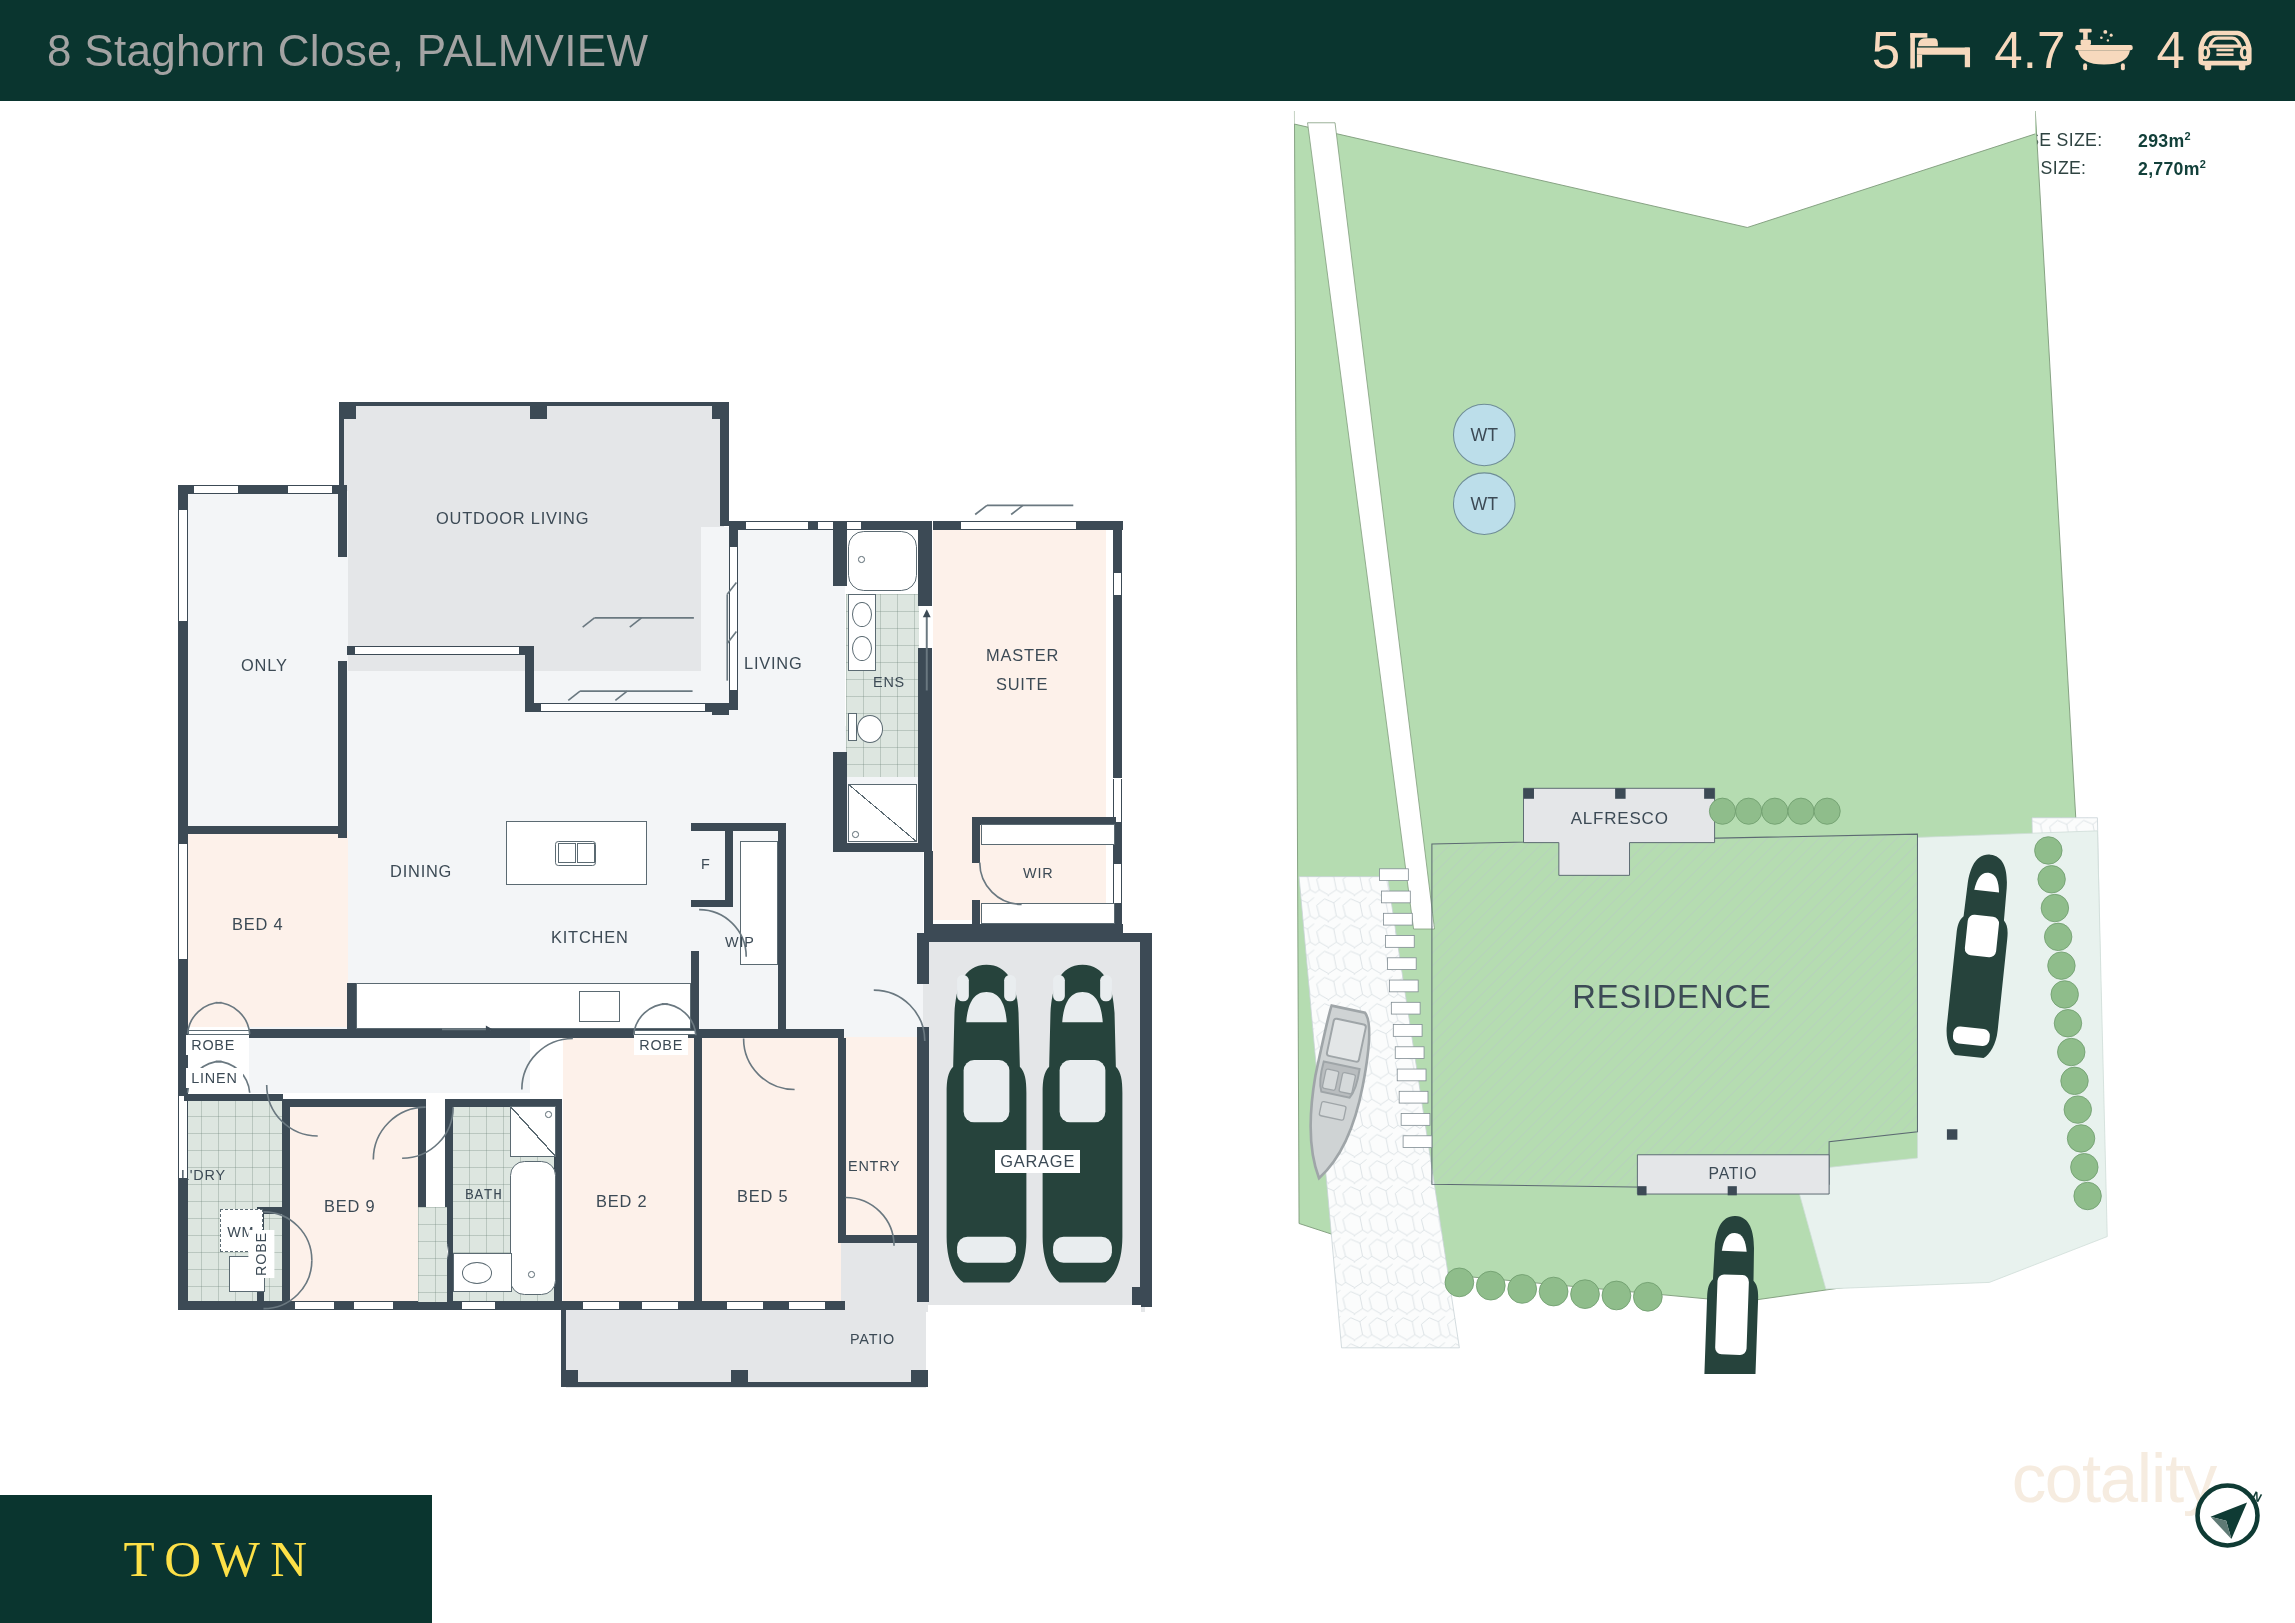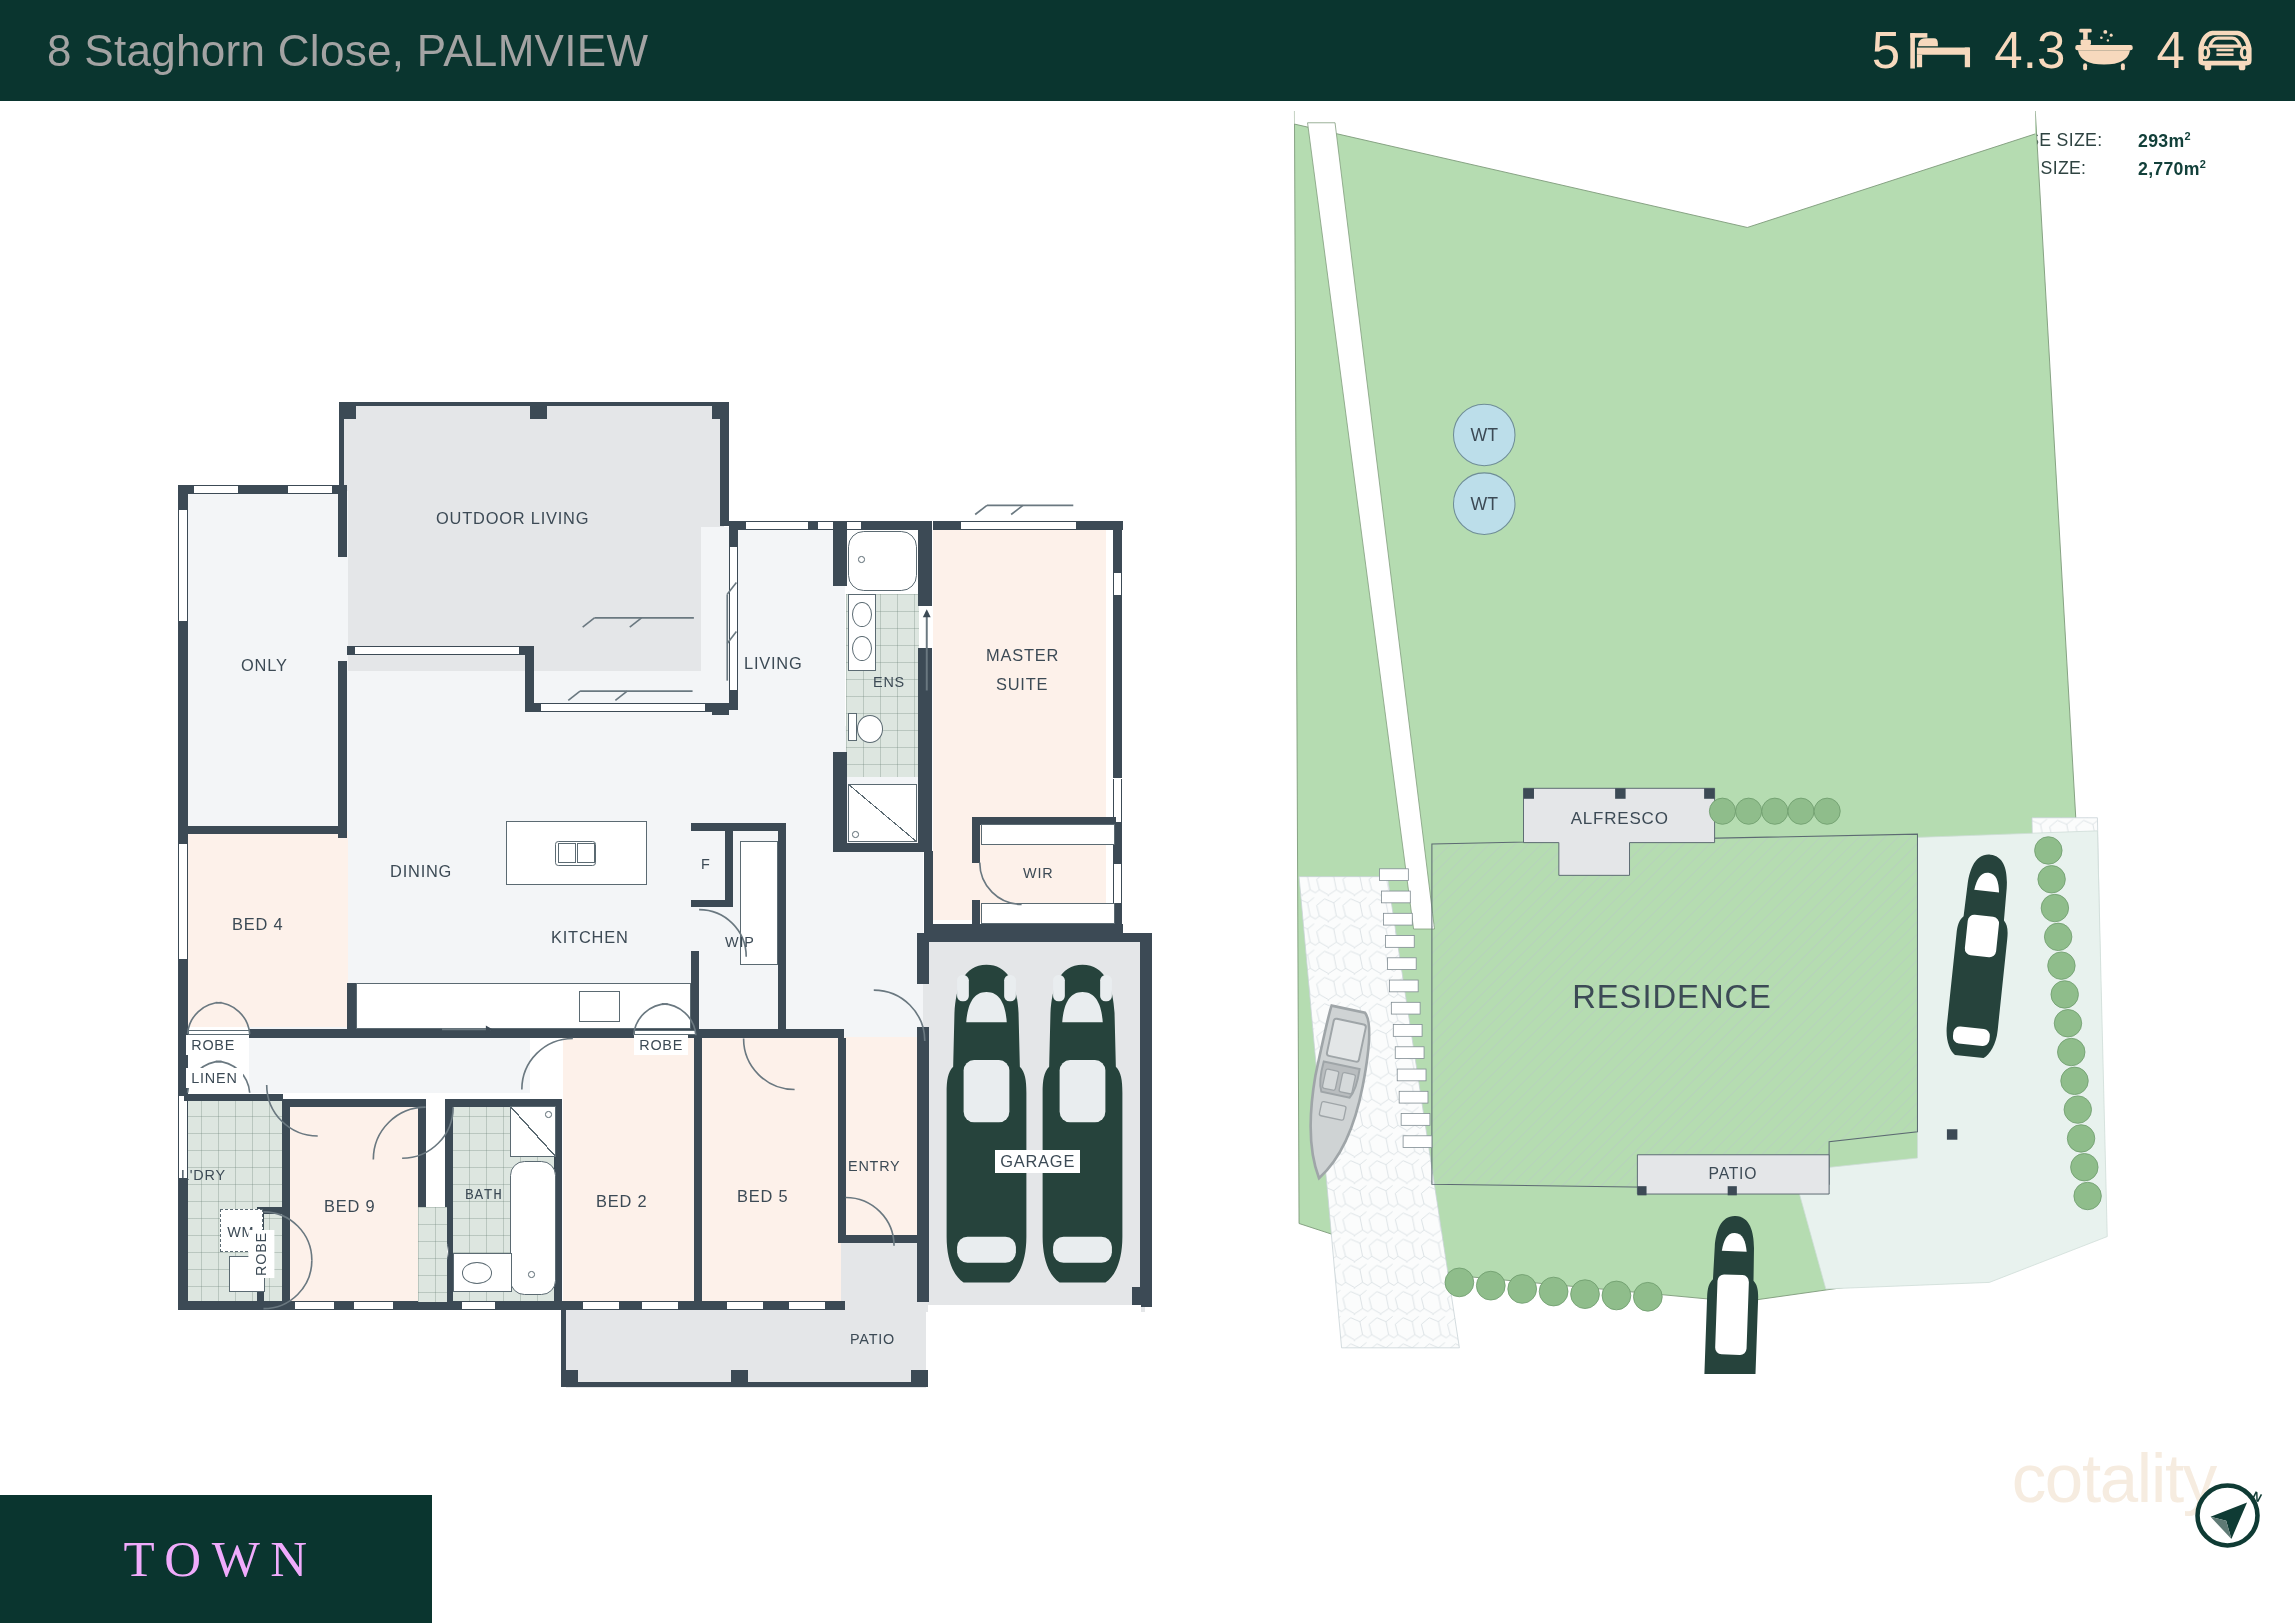--- a/index.html
+++ b/index.html
@@ -71,21 +71,21 @@
   
   #siteplan { position:absolute; left:1263px; top:111px; width:949px; height:1263px; }
   #siteplan svg { display:block; }
 
   
   #logo-box {
     position:absolute; left:0; bottom:0; width:432px; height:128px;
     background:#0a352f; display:flex; align-items:center; justify-content:center;
   }
   #logo-text {
-    font-family:"Liberation Serif", serif; color:#f0abfc;
+    font-family:"Liberation Serif", serif; color:#fde047;
     font-size:51px; letter-spacing:10.5px; padding-left:9.2px;
   }
   #disclaimer {
     position:absolute; left:466px; bottom:15.7px; width:1728px;
     font-size:15px; line-height:1.55; color:#9b9b9b; font-weight:400;
   }
   #compass { position:absolute; right:31px; bottom:69px; }
   #watermark {
     position:absolute; right:79px; bottom:105px;
     font-size:69px; color:#f6ece0; font-weight:400; letter-spacing:-1.3px;
@@ -108,21 +108,21 @@
           <rect x="2" y="6" width="26" height="7" fill="#f7d9bd"></rect>
           <path d="M14 22 Q16 14 26 14 L38 14 Q44 14 44 22 L44 26 L14 26 Z" fill="#f7d9bd"></path>
           <rect x="12" y="28" width="80" height="11" fill="#f7d9bd"></rect>
           <rect x="85" y="28" width="8" height="30" fill="#f7d9bd"></rect>
           <rect x="12" y="39" width="8" height="19" fill="#f7d9bd"></rect>
         </svg>
       </span>
     </div>
 
     <div class="stat">
-      <span class="stat-num">4.3</span>
+      <span class="stat-num">4.7</span>
       <span class="stat-icon">
         <svg width="60" height="43" viewBox="0 0 92 66">
           <rect x="14" y="2" width="7" height="16" fill="#f7d9bd"></rect>
           <rect x="8" y="1" width="19" height="6" rx="2" fill="#f7d9bd"></rect>
           <rect x="10" y="18" width="16" height="8" rx="2" fill="#f7d9bd"></rect>
           <circle cx="48" cy="6" r="3" fill="#f7d9bd"></circle>
           <circle cx="57" cy="11" r="2.4" fill="#f7d9bd"></circle>
           <circle cx="42" cy="15" r="2" fill="#f7d9bd"></circle>
           <circle cx="52" cy="19" r="1.8" fill="#f7d9bd"></circle>
           <rect x="2" y="26" width="88" height="8" rx="3" fill="#f7d9bd"></rect>

